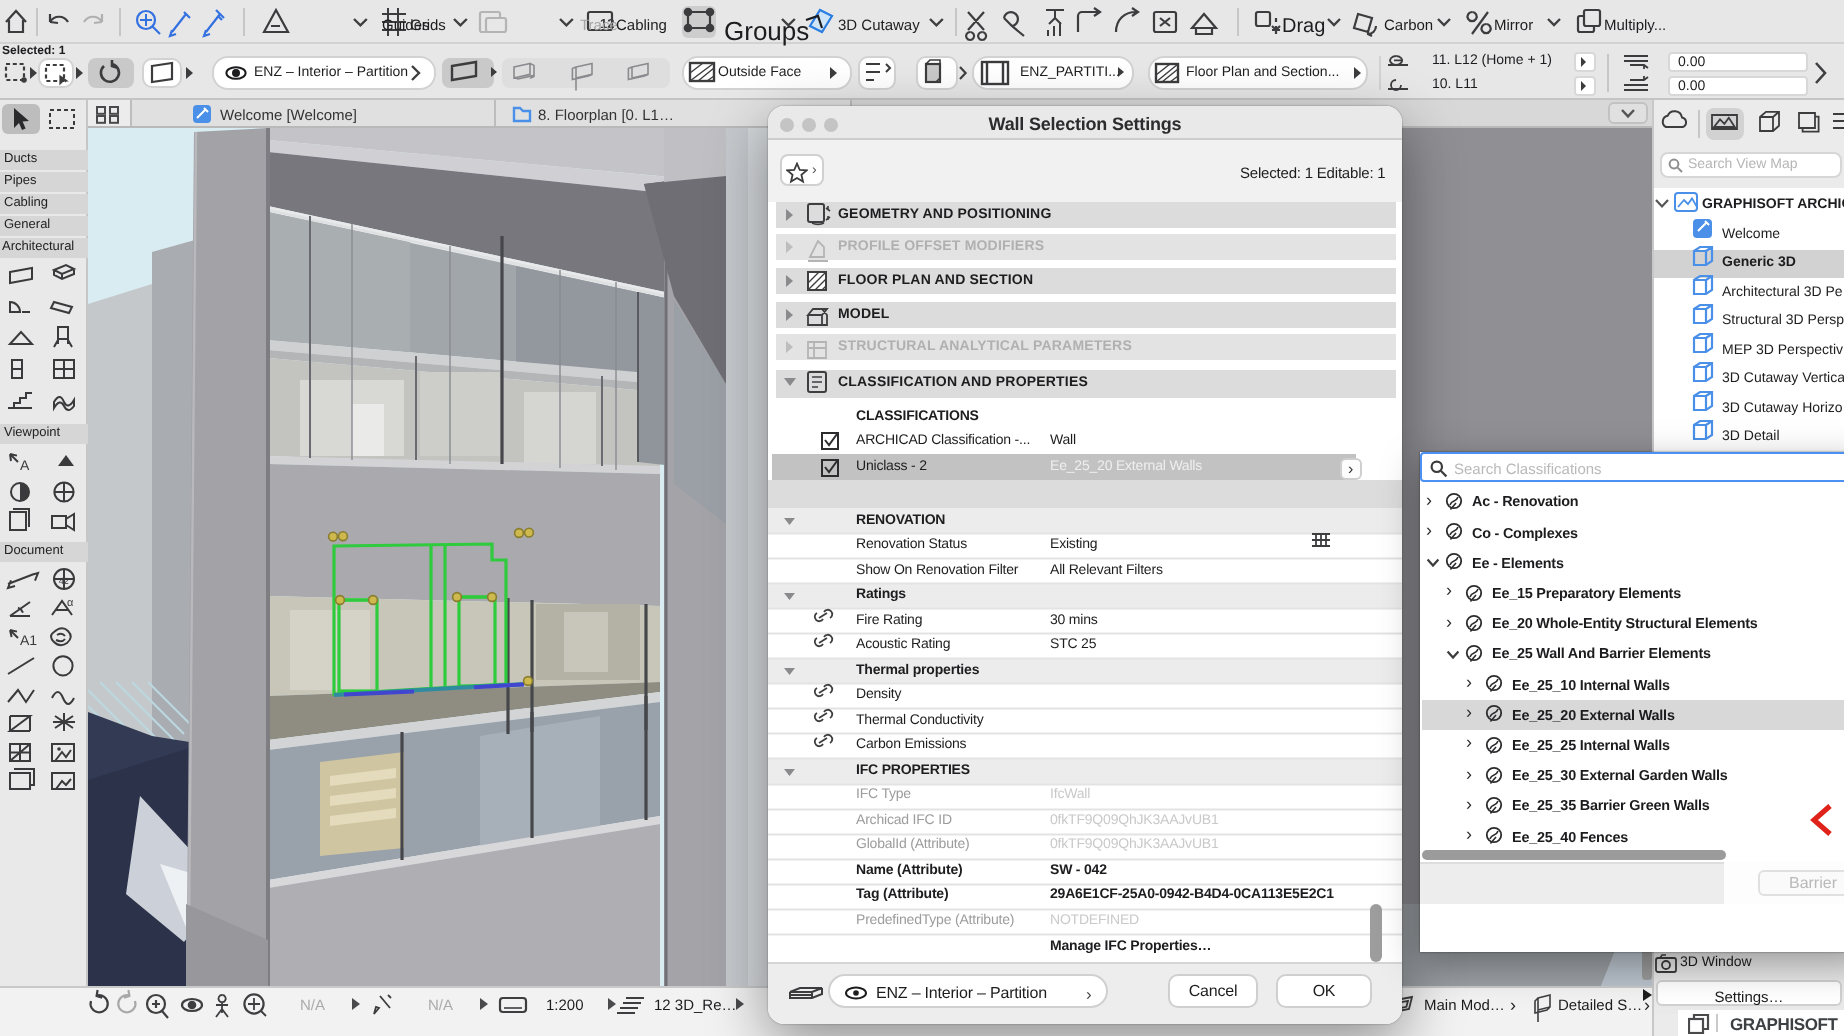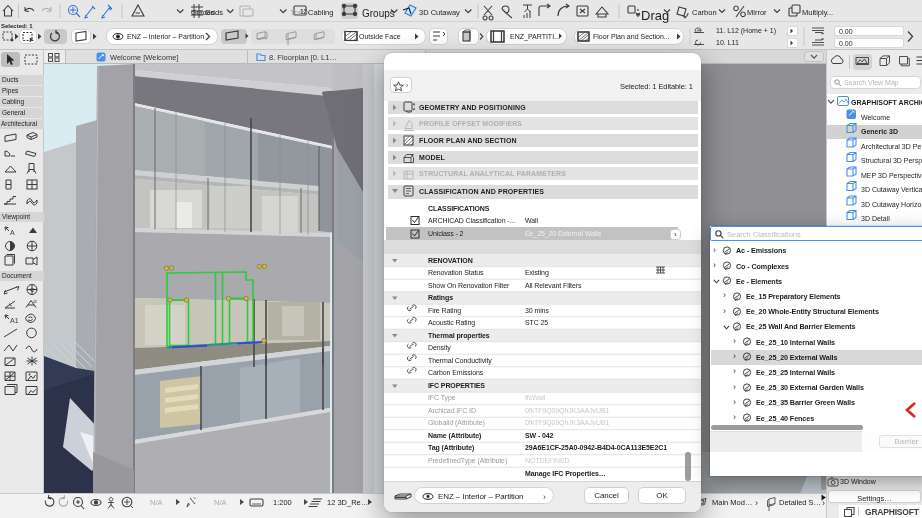--- a/index.html
+++ b/index.html
@@ -209,23 +209,23 @@
         <line x1="122" y1="4" x2="122" y2="18"></line>
         <line x1="478" y1="4" x2="478" y2="18"></line>
         <line x1="619" y1="4" x2="619" y2="18"></line>
       </g>
   <text x="300" y="14" font-size="6.5" font-weight="bold" fill="#3c3c3e">12</text>
 </svg>
 <span class="txt" style="left:147px;top:7.5px;font-size:7.5px;margin-left:44px;">Guides</span>
 <span class="txt" style="left:205px;top:7.5px;font-size:7.5px;">Grids</span>
 <span class="txt gray" style="left:254px;top:7.5px;font-size:7.5px;margin-left:36px;">Trace</span>
 <span class="txt" style="left:308px;top:7.5px;font-size:7.5px;">Cabling</span>
-<span class="txt" style="left:362px;top:7.5px;font-size:10px;">Groups</span>
+<span class="txt" style="left:362px;top:7.5px;font-size:13px;">Groups</span>
 <span class="txt" style="left:419px;top:7.5px;font-size:7.5px;">3D Cutaway</span>
-<span class="txt" style="left:641px;top:7.5px;font-size:13px;">Drag</span>
+<span class="txt" style="left:641px;top:7.5px;font-size:10px;">Drag</span>
 <span class="txt" style="left:692px;top:7.5px;font-size:7.5px;">Carbon</span>
 <span class="txt" style="left:747px;top:7.5px;font-size:7.5px;">Mirror</span>
 <span class="txt" style="left:802px;top:7.5px;font-size:7.5px;">Multiply...</span>
 </div>
 
 <div class="abs" id="tb2" style="left:0;top:23px;width:922px;height:27px;background:#e7e7e8;border-bottom:1px solid #c4c4c4;">
 <span class="txt b" style="left:1px;top:0px;font-size:6px;">Selected: 1</span>
 <div class="pill" style="left:19px;top:6px;width:18px;height:15px;"></div>
 <div class="abs" style="left:44px;top:6px;width:23px;height:15px;background:#c9c9c9;border-radius:4px;"></div>
 <div class="pill" style="left:71px;top:6px;width:20px;height:15px;"></div>
@@ -519,20 +519,26 @@
         <rect x="0.5" y="2.5" width="7" height="7"></rect>
         <path d="M3,2.5 l0,-2 7,0 0,7 -2,0"></path>
       </g>
     </svg>
 <span class="abs" style="left:31px;top:457px;width:1px;height:9px;background:#c9c9c9;"></span>
 <span class="txt" style="left:38px;top:457px;font-size:8.5px;color:#3d4043;font-weight:bold;letter-spacing:-0.2px;">GRAPHISOFT</span>
 </div>
 
 <div class="abs" id="dialog" style="left:384px;top:53px;width:317px;height:459px;background:#fff;border-radius:8px;box-shadow:0 10px 30px rgba(0,0,0,0.4), 0 0 1px rgba(0,0,0,0.4);font-size:7px;letter-spacing:-0.1px;">
 
+<div class="abs" style="left:0;top:0;width:317px;height:17px;background:#e9e9e9;border-bottom:1px solid #cdcdcd;border-radius:8px 8px 0 0;">
+  <span class="abs" style="left:6px;top:5.5px;width:7px;height:7px;border-radius:50%;background:#c4c4c4;"></span>
+  <span class="abs" style="left:17px;top:5.5px;width:7px;height:7px;border-radius:50%;background:#c4c4c4;"></span>
+  <span class="abs" style="left:28px;top:5.5px;width:7px;height:7px;border-radius:50%;background:#c4c4c4;"></span>
+  <div class="abs b" style="left:0;top:4px;width:317px;text-align:center;font-size:9px;color:#2c2c2e;">Wall Selection Settings</div>
+</div>
 
 <div class="abs" style="left:0;top:17px;width:317px;height:31px;background:#f1f1f1;"></div>
 <div class="abs" style="left:6px;top:24px;width:22px;height:16px;background:#fff;border:1px solid #d0d0d0;border-radius:4px;">
   <svg class="abs" style="left:2px;top:2.5px;" width="11" height="11" viewBox="0 0 11 11">
         <path d="M5.5,0.8 L6.9,4 L10.3,4.2 L7.7,6.4 L8.5,9.8 L5.5,8 L2.5,9.8 L3.3,6.4 L0.7,4.2 L4.1,4 Z" fill="none" stroke="#3c3c3e" stroke-width="0.9"></path>
       </svg>
   <span class="txt" style="left:15px;top:3.5px;font-size:7px;color:#555;">›</span>
 </div>
 <span class="txt" style="left:236px;top:29px;font-size:7.5px;">Selected: 1 Editable: 1</span>
 
@@ -697,21 +703,21 @@
 <span class="txt" style="left:17px;top:3.5px;font-size:7.5px;color:#b9b9b9;">Search Classifications</span>
 
 <div class="abs" style="left:0.5px;top:124px;width:216px;height:15px;background:#d8d8d8;"></div>
 
 <div id="ptree" class="abs" style="left:0;top:0;width:225px;height:226px;font-size:7.2px;font-weight:bold;color:#1c1c1e;letter-spacing:-0.1px;">
       <span class="txt" style="left:3px;top:18.8px;font-size:9px;font-weight:normal;color:#2c2c2e;">›</span>
       <svg class="abs" style="left:12px;top:20px;" width="10" height="10" viewBox="0 0 10 10">
         <circle cx="5" cy="4.5" r="3.6" fill="none" stroke="#2c2c2e" stroke-width="0.9"></circle>
         <path d="M3,6.5 C4,3.5 6,5.5 7,2.5 M3.2,8.8 L6,5.5" fill="none" stroke="#2c2c2e" stroke-width="0.8"></path>
       </svg>
-      <span class="txt" style="left:26px;top:20.3px;">Ac - Emissions</span>
+      <span class="txt" style="left:26px;top:20.3px;">Ac - Renovation</span>
       <span class="txt" style="left:3px;top:34px;font-size:9px;font-weight:normal;color:#2c2c2e;">›</span>
       <svg class="abs" style="left:12px;top:35.2px;" width="10" height="10" viewBox="0 0 10 10">
         <circle cx="5" cy="4.5" r="3.6" fill="none" stroke="#2c2c2e" stroke-width="0.9"></circle>
         <path d="M3,6.5 C4,3.5 6,5.5 7,2.5 M3.2,8.8 L6,5.5" fill="none" stroke="#2c2c2e" stroke-width="0.8"></path>
       </svg>
       <span class="txt" style="left:26px;top:35.5px;">Co - Complexes</span>
       <svg class="abs" style="left:3px;top:52.9px;" width="7" height="5" viewBox="0 0 7 5">
         <path d="M0.8,0.8 L3.5,3.8 L6.2,0.8" fill="none" stroke="#3c3c3e" stroke-width="1.1"></path>
       </svg>
       <svg class="abs" style="left:12px;top:50.4px;" width="10" height="10" viewBox="0 0 10 10">

